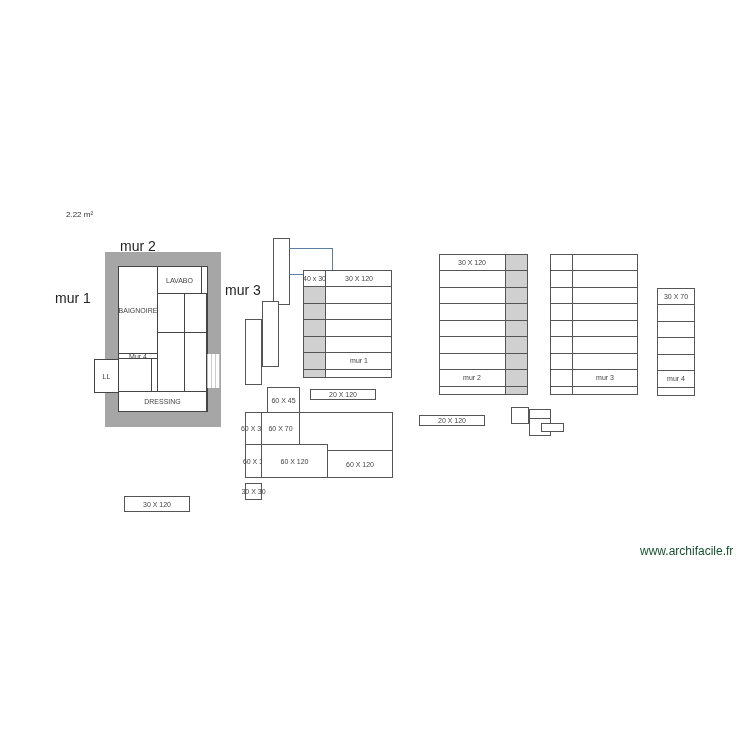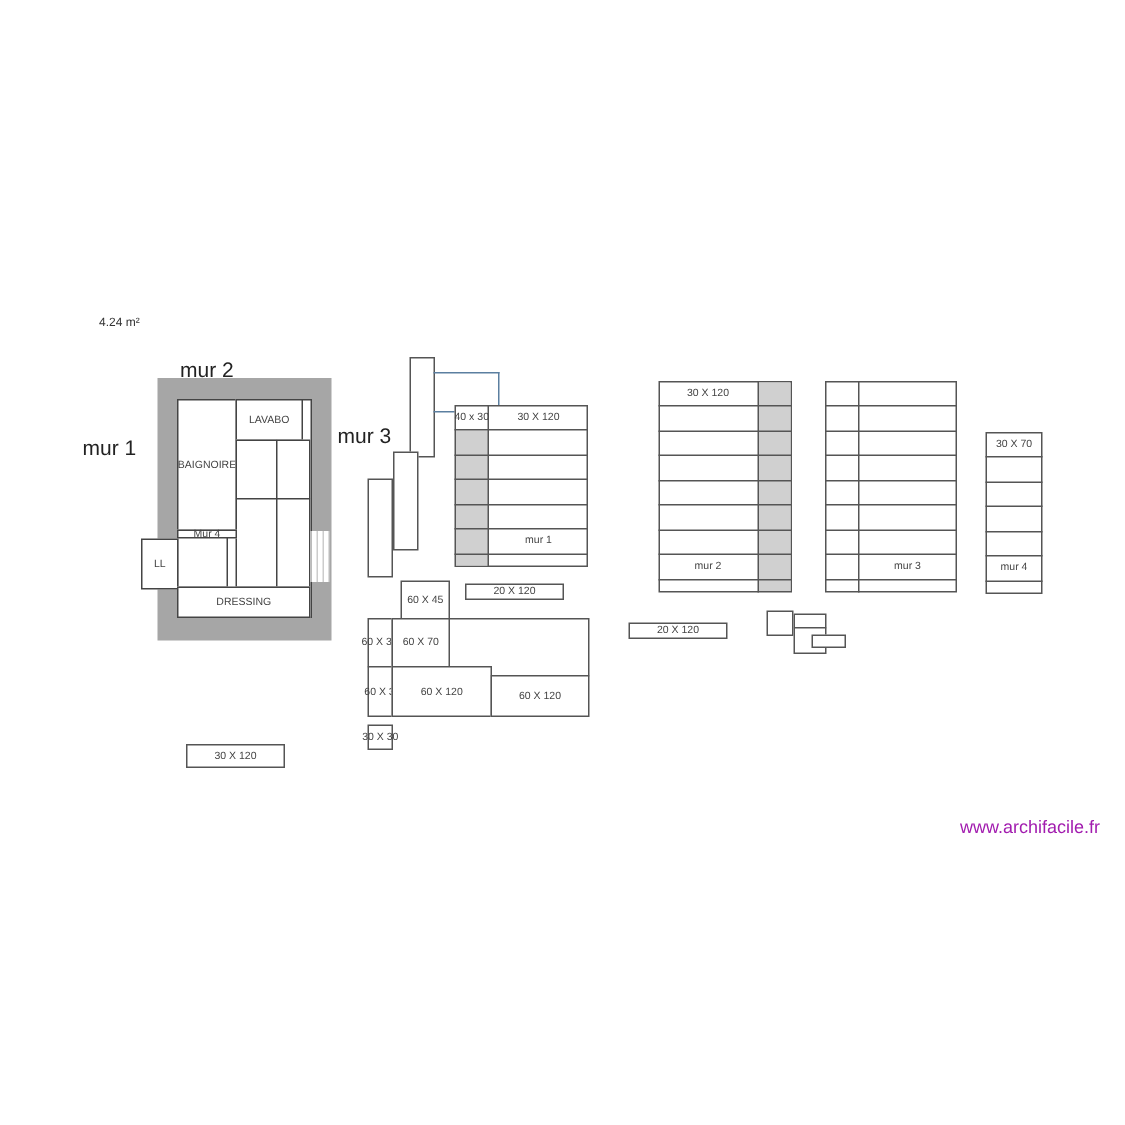--- a/index.html
+++ b/index.html
@@ -8,21 +8,21 @@
   .box{position:absolute;box-sizing:border-box;border:1px solid #555;background:#fff;}
   .lbl{position:absolute;box-sizing:border-box;font-size:7px;color:#444;display:flex;align-items:center;justify-content:center;white-space:nowrap;overflow:visible;}
   .big{position:absolute;font-size:14px;color:#222;white-space:nowrap;}
   .gray{background:#d0d0d0;}
   .hline{position:absolute;height:1px;background:#555;}
   .vline{position:absolute;width:1px;background:#555;}
 </style>
 </head>
 <body>
 
-<div class="abs" style="left:66px;top:210px;font-size:8px;color:#333;">4.24 m²</div>
+<div class="abs" style="left:66px;top:210px;font-size:8px;color:#333;">2.22 m²</div>
 <div class="big" style="left:120px;top:238px;">mur 2</div>
 <div class="big" style="left:55px;top:290px;">mur 1</div>
 <div class="big" style="left:225px;top:282px;">mur 3</div>
 
 <div class="abs" style="left:105px;top:252px;width:116px;height:175px;background:#a6a6a6;"></div>
 <div class="abs" style="left:118px;top:266px;width:90px;height:146px;background:#fff;border:1px solid #444;"></div>
 
 <div class="box" style="left:118px;top:266px;width:40px;height:88px;border-color:#444;"></div>
 <div class="lbl" style="left:118px;top:300px;width:40px;height:20px;">BAIGNOIRE</div>
 
@@ -137,13 +137,13 @@
 <div class="lbl" style="left:124px;top:496px;width:66px;height:16px;">30 X 120</div>
 
 <div class="box" style="left:419px;top:415px;width:66px;height:11px;"></div>
 <div class="lbl" style="left:419px;top:415px;width:66px;height:11px;">20 X 120</div>
 
 <div class="box" style="left:511px;top:407px;width:18px;height:17px;"></div>
 <div class="box" style="left:529px;top:409px;width:22px;height:10px;"></div>
 <div class="box" style="left:529px;top:418px;width:22px;height:18px;"></div>
 <div class="box" style="left:541px;top:423px;width:23px;height:9px;"></div>
 
-<div class="abs" style="left:640px;top:544px;font-size:12px;color:#a21caf;white-space:nowrap;">www.archifacile.fr</div>
+<div class="abs" style="left:640px;top:544px;font-size:12px;color:#14532d;white-space:nowrap;">www.archifacile.fr</div>
 
 </body></html>

